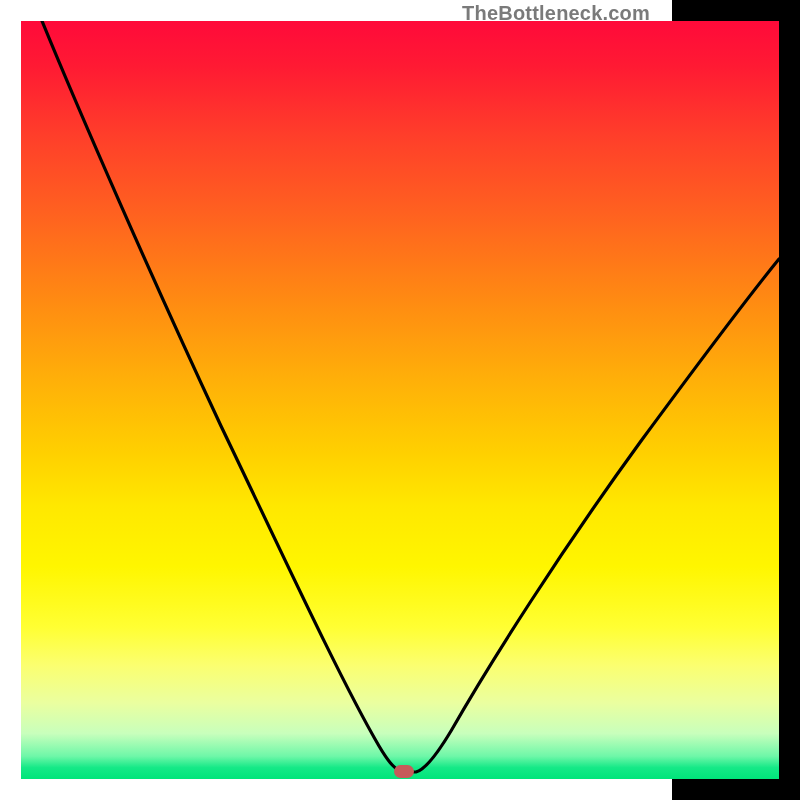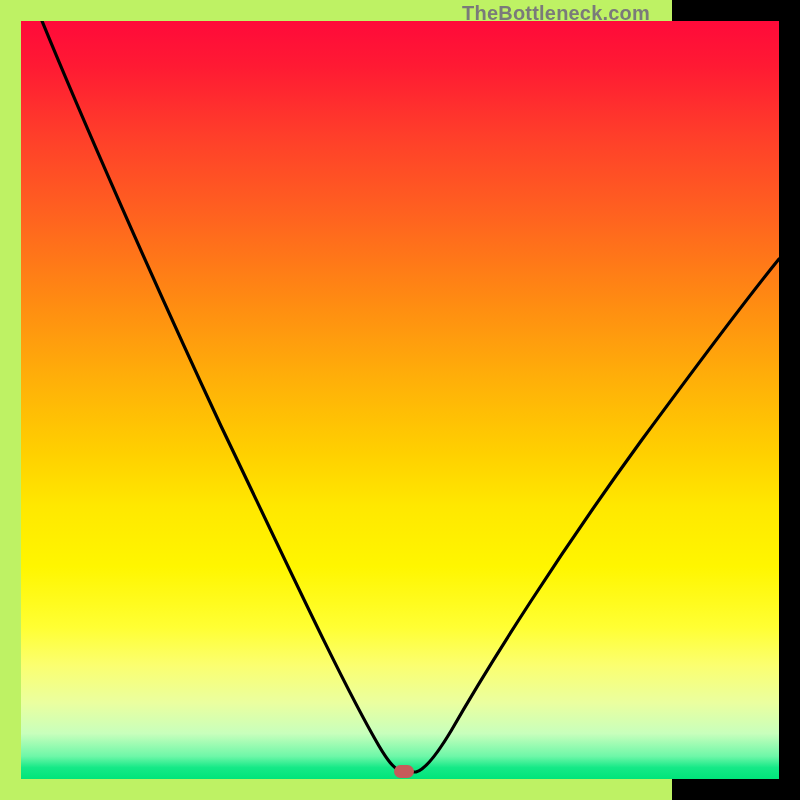--- a/index.html
+++ b/index.html
@@ -1,20 +1,20 @@
 <!DOCTYPE html>
 <html><head>
 <meta charset="utf-8">
 <style>
   * { margin: 0; padding: 0; box-sizing: border-box; }
   html, body { width: 800px; height: 800px; overflow: hidden; background: #000; }
   .frame {
     width: 672px;
     height: 800px;
-    background: #bef264;
+    background: #ffffff;
     position: relative;
   }
   .plot-area {
     position: absolute;
     left: 21px;
     top: 21px;
     width: 758px;
     height: 758px;
     background: linear-gradient(to bottom,
       #ff0a3a 0%,

